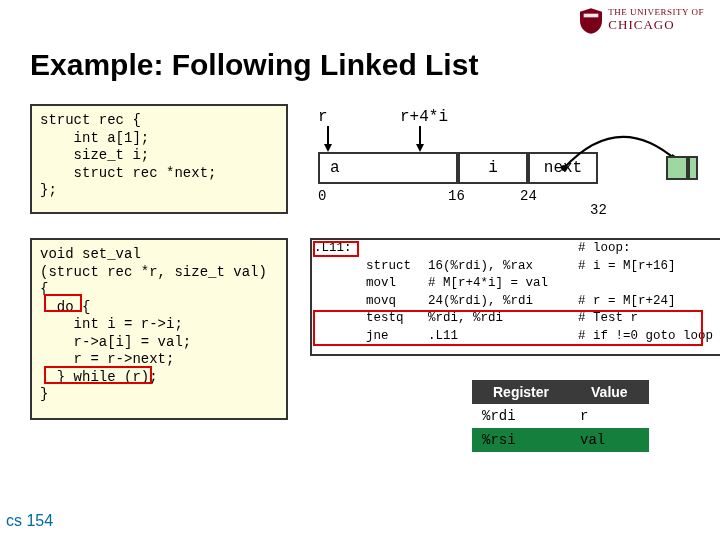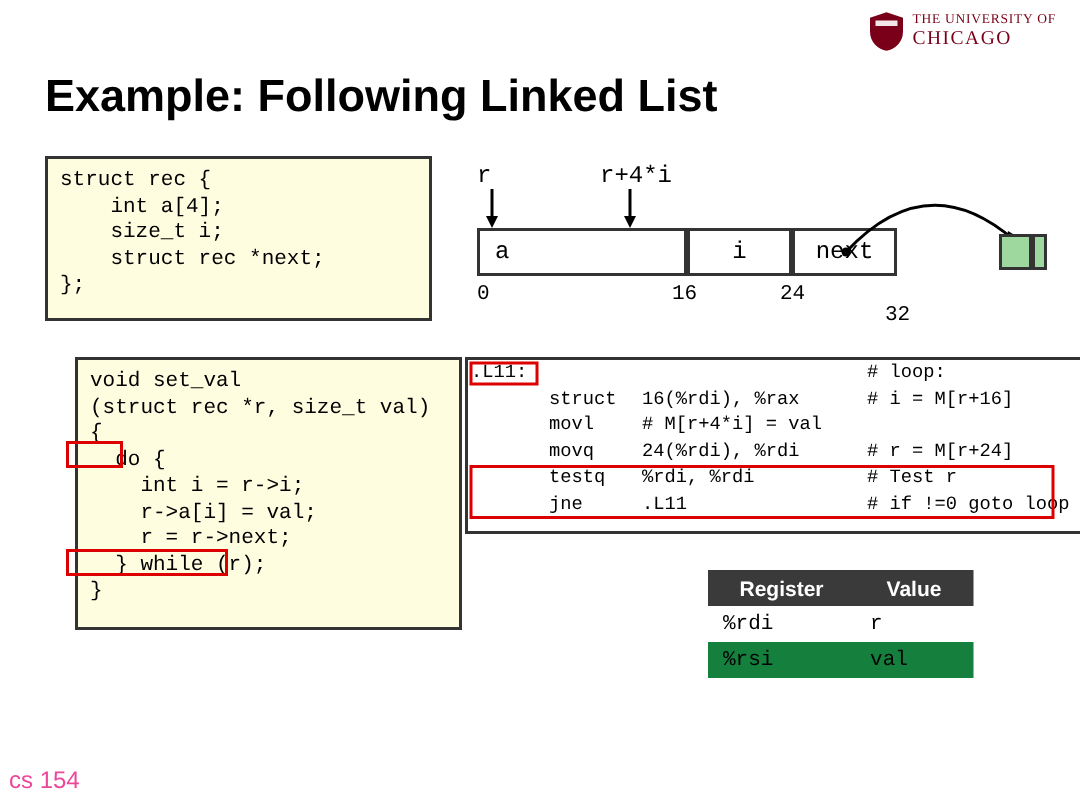--- a/index.html
+++ b/index.html
@@ -56,21 +56,20 @@
     top: 104px;
     left: 30px;
     width: 258px;
     height: 110px;
   }
   .func-box {
     top: 238px;
     left: 30px;
     width: 258px;
     height: 182px;
-    margin-left: 20px;
   }
   .redbox {
     position: absolute;
     border: 2px solid #d00;
     background: transparent;
   }
   .struct-diagram {
     position: absolute;
     top: 104px;
     left: 318px;
@@ -134,21 +133,21 @@
   .reg-table td {
     padding: 4px 10px;
     font-family: "Courier New", monospace;
   }
   .reg-table tr.alt td { background: #15803d; }
   .footer {
     position: absolute;
     bottom: 10px;
     left: 6px;
     font-size: 16px;
-    color: #ec4899;
+    color: #0369a1;
   }
   .mini-node {
     position: absolute;
     border: 2px solid #333;
     height: 24px;
     top: 52px;
   }
 </style>
 </head>
 <body>
@@ -160,21 +159,21 @@
   </svg>
   <div class="logo-text">
     <div class="uni">THE UNIVERSITY OF</div>
     <div class="chi">CHICAGO</div>
   </div>
 </div>
 
 <div class="title">Example: Following Linked List</div>
 
 <div class="codebox struct-box">struct rec {
-    int a[4];
+    int a[1];
     size_t i;
     struct rec *next;
 };</div>
 
 <div class="codebox func-box">void set_val
 (struct rec *r, size_t val)
 {
   do {
     int i = r-&gt;i;
     r-&gt;a[i] = val;

